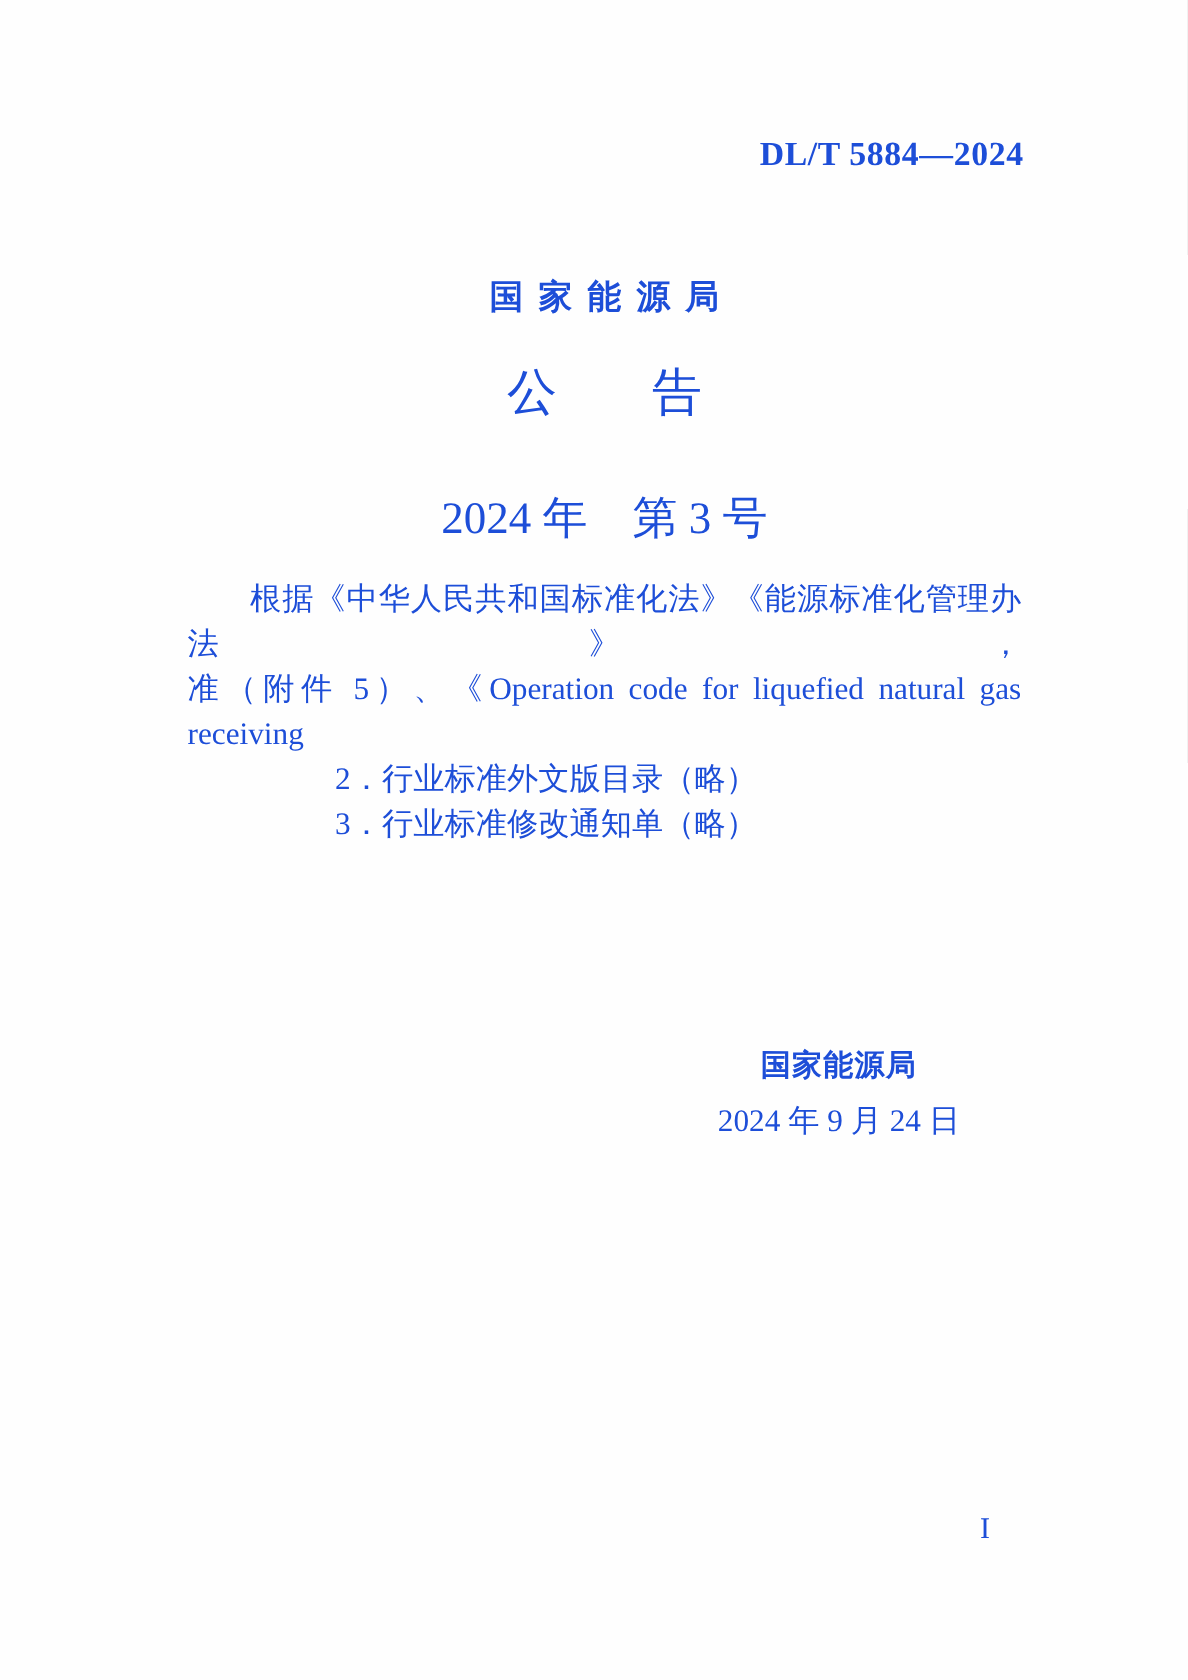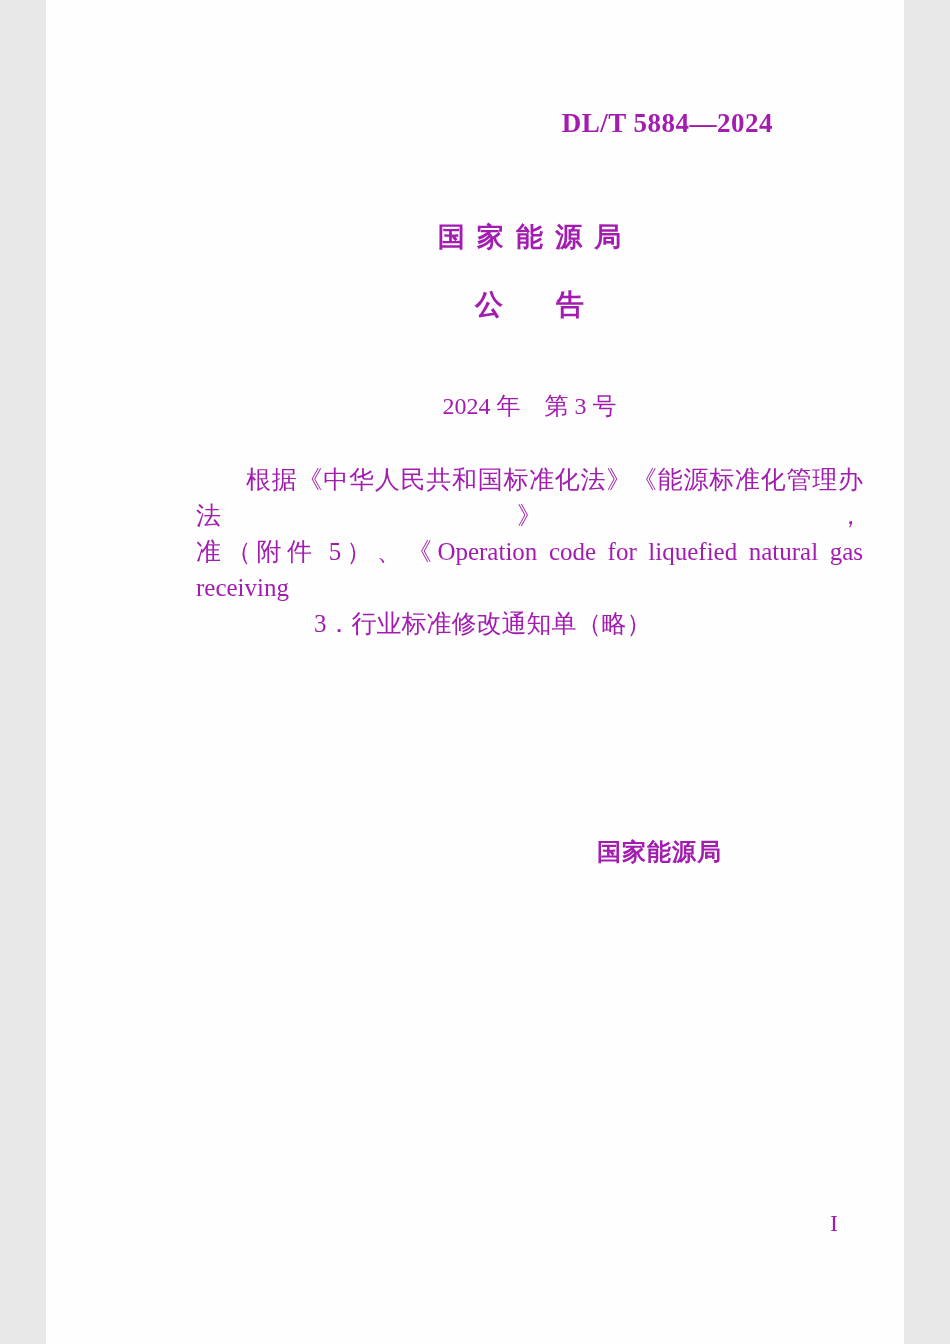--- a/index.html
+++ b/index.html
@@ -2,25 +2,25 @@
 <html><head>
 <meta charset="utf-8">
 <style>
   html, body {
     margin: 0;
     padding: 0;
     background: #e8e8e8;
   }
   .page {
     position: relative;
-    width: 858px;
+    width: 950px;
     height: 1344px;
     margin: 0 auto;
     background: #fefefe;
-    color: #a21caf;
+    color: #1d4ed8;
     overflow: hidden;
     font-family: "Liberation Serif", "DejaVu Serif", serif;
   }
 
   
   .doc-number {
     position: absolute;
     top: 108px;
     right: 131px;
     font-family: "Liberation Serif", "DejaVu Serif", serif;
@@ -50,35 +50,35 @@
   
   .announcement-title {
     position: absolute;
     top: 286px;
     left: 150px;
     width: 667px;
     text-align: center;
   }
   .announcement-title span {
     font-family: "Liberation Sans", "DejaVu Sans", sans-serif;
-    font-weight: bold;
-    font-size: 28px;
+    font-weight: normal;
+    font-size: 40px;
     letter-spacing: 1.9em;
     margin-right: -1.9em;
     white-space: nowrap;
   }
 
   
   .issue-line {
     position: absolute;
     top: 390px;
     left: 150px;
     width: 667px;
     text-align: center;
-    font-size: 24px;
+    font-size: 36px;
     white-space: nowrap;
   }
 
   
   .body-block {
     position: absolute;
     top: 462px;
     left: 150px;
     width: 667px;
     font-size: 25px;
@@ -151,23 +151,27 @@
     <span>公告</span>
   </div>
 
   <div class="issue-line">2024 年　第 3 号</div>
 
   <div class="body-block">
     <div class="para-line jl indent">根据《中华人民共和国标准化法》《能源标准化管理办法》，</div>
     <div class="para-line jl">准（附件 5）、《Operation code for liquefied natural gas receiving</div>
 
     <div class="attach-row cont">
+      <span>2．行业标准外文版目录（略）</span>
+    </div>
+    <div class="attach-row cont">
       <span>3．行业标准修改通知单（略）</span>
     </div>
   </div>
 
   <div class="signature-block">
     <div class="signature-agency">国家能源局</div>
+    <div class="signature-date">2024 年 9 月 24 日</div>
   </div>
 
   <div class="page-number">I</div>
 
 </div>
 
 </body></html>

